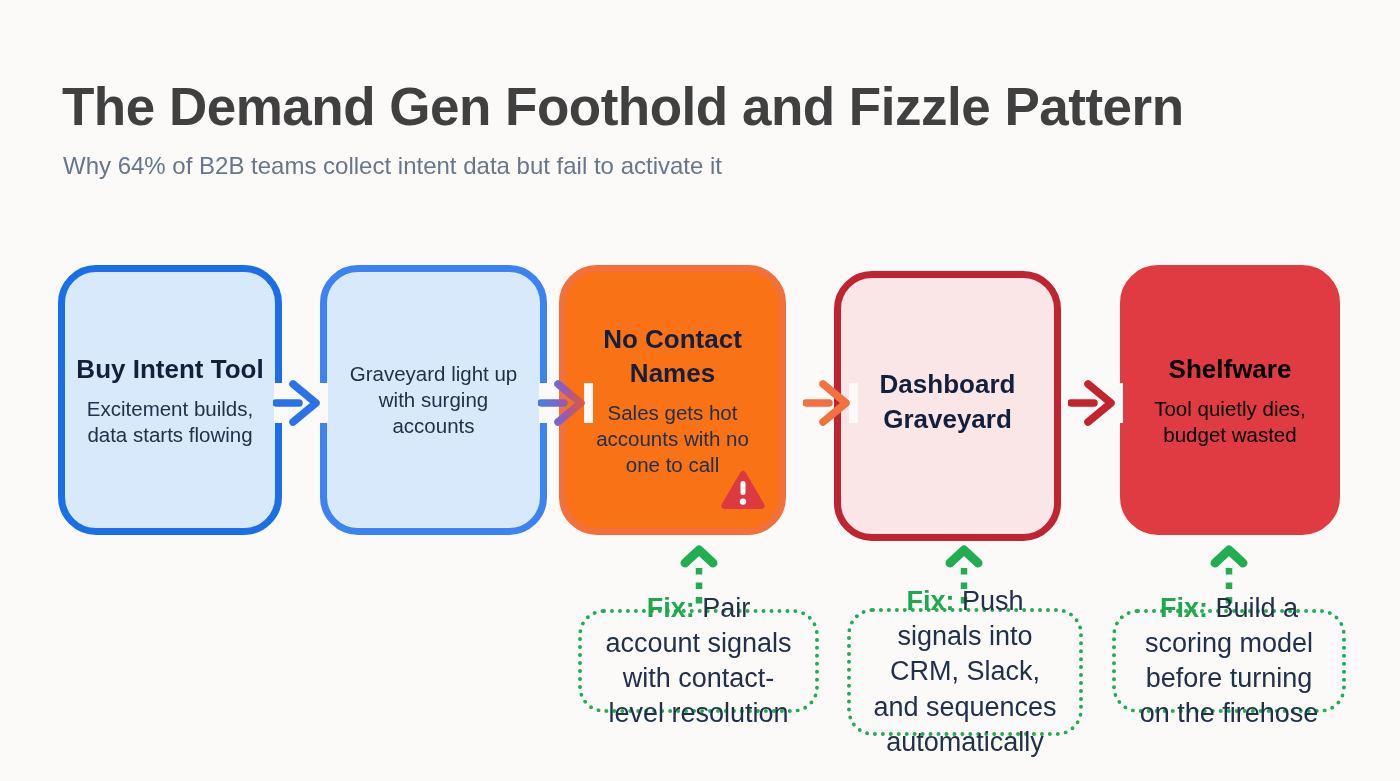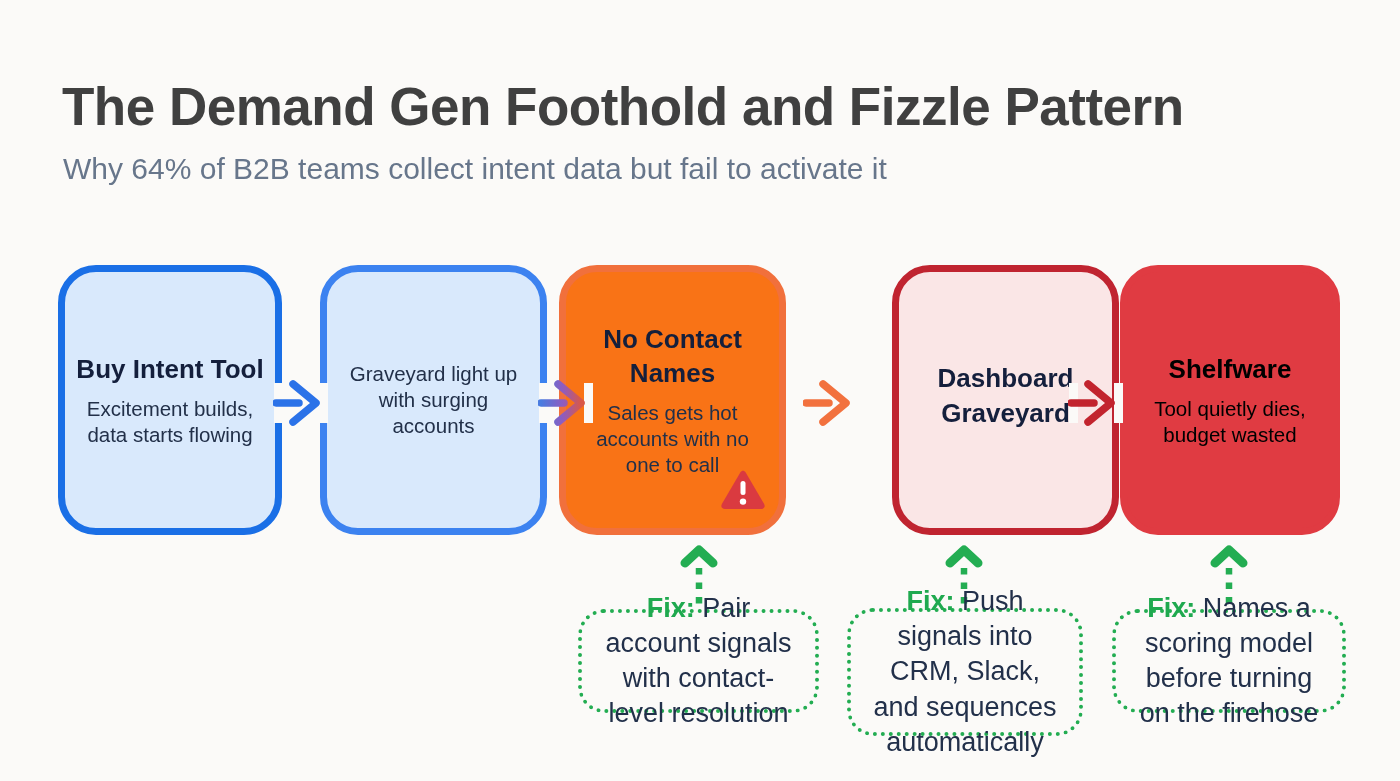--- a/index.html
+++ b/index.html
@@ -9,34 +9,34 @@
     font-family:"Liberation Sans",sans-serif;
     position:relative;overflow:hidden;
   }
   .page-title{
     position:absolute;left:62px;top:76px;
     font-size:53px;font-weight:bold;color:#404040;
     letter-spacing:-0.5px;white-space:nowrap;
   }
   .page-subtitle{
     position:absolute;left:63px;top:152px;
-    font-size:30px;color:#67768b;white-space:nowrap;
+    font-size:24px;color:#67768b;white-space:nowrap;
   }
   .stage{
     position:absolute;top:265px;height:270px;
     border-radius:38px;border:7px solid;box-sizing:border-box;
     display:flex;flex-direction:column;align-items:center;justify-content:center;
     text-align:center;padding:10px 10px;
   }
   .stage-title{font-size:26px;font-weight:bold;line-height:1.32;color:#141f3c;margin-bottom:9px;}
   .stage-body{font-size:20.5px;line-height:1.27;color:#223049;}
   .s0{left:58px;width:224px;background:#d9e9fc;border-color:#1a6fe6;}
   .s1{left:320px;width:227px;background:#d9e9fc;border-color:#3c82f0;}
   .s2{left:559px;width:227px;background:#f97316;border-color:#f1703c;text-align:center;}
-  .s3{left:892px;width:227px;background:#fae6e6;border-color:#c02430;}
+  .s3{left:834px;width:227px;background:#fae6e6;border-color:#c02430;margin-top:6px;}
   .s4{left:1120px;width:220px;background:#e03b42;border-color:#e03b42;}
   .s4 .stage-title,.s4 .stage-body{color:#000000;}
   .s0 .stage-body{max-width:182px;}
   .s1 .stage-body{max-width:172px;}
   .s2 .stage-body{max-width:175px;}
   .s3 .stage-body{max-width:182px;}
   .connector{position:absolute;top:372px;width:56px;height:62px;}
   .c0{left:273px;}
   .c1{left:538px;}
   .c2{left:803px;}
@@ -137,16 +137,16 @@
     <path d="M6 19 L20 6 L34 19" fill="none" stroke="#23ad52" stroke-width="9" stroke-linecap="round" stroke-linejoin="round"></path>
   </svg>
 
   <div class="fix f0">
     <div><span class="fix-label">Fix:</span><span>Pair account signals with contact-level resolution</span></div>
   </div>
   <div class="fix f1">
     <div><span class="fix-label">Fix:</span><span>Push signals into CRM, Slack, and sequences automatically</span></div>
   </div>
   <div class="fix f2">
-    <div><span class="fix-label">Fix:</span><span>Names a scoring model before turning on the firehose</span></div>
+    <div><span class="fix-label">Fix:</span><span>Build a scoring model before turning on the firehose</span></div>
   </div>
 
 </div>
 
 </body></html>

